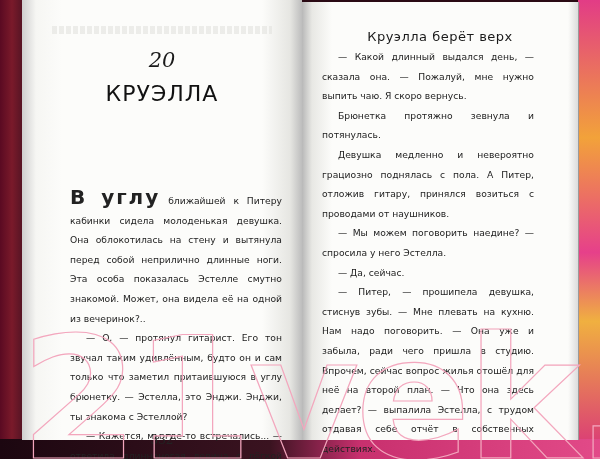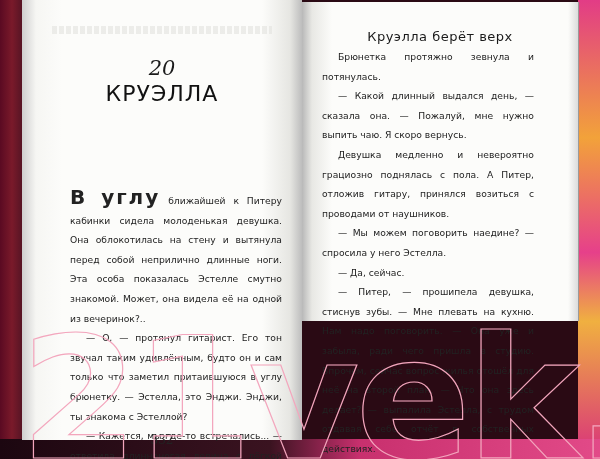--- a/index.html
+++ b/index.html
@@ -22,27 +22,27 @@
   }
   .page {
     position:absolute; top:0; height:440px; background:#fbfbf8;
     color:#1b1b1b;
   }
   .page-left {
     left:22px; width:280px;
     background:linear-gradient(to right,#cfcfcf 0px,#f6f6f3 14px,#fcfcfa 40px,#fcfcfa 240px,#e6e6e2 268px,#bdbdbd 280px);
   }
   .page-right {
-    left:302px; width:276px; top:2px; height:319px;
+    left:302px; width:276px; top:2px; height:438px;
     background:linear-gradient(to right,#b8b8b8 0px,#e8e8e4 10px,#fcfcfa 30px,#fcfcfa 266px,#dcdcdc 276px);
     border-right:1px solid #9a9a9a;
   }
   .chapter-num {
     position:absolute; left:0; width:100%; top:48px; text-align:center;
-    font-family:"DejaVu Serif", serif; font-style:italic; font-size:21px; color:#1a1a1a;margin-top:8px;
+    font-family:"DejaVu Serif", serif; font-style:italic; font-size:21px; color:#1a1a1a;
   }
   .chapter-title {
     position:absolute; left:0; width:100%; top:80px; text-align:center;
     font-size:22px; line-height:27px; letter-spacing:1px; color:#111;
   }
   .text-block {
     position:absolute; font-size:9.2px; line-height:19.6px; color:#222;
     text-align:justify;
   }
   .text-block p { margin:0; text-indent:16px; }
@@ -88,22 +88,22 @@
     <p>— О, — протянул гитарист. Его тон звучал таким удивлённым, будто он и сам только что заметил притаившуюся в углу брюнетку. — Эстелла, это Энджи. Энджи, ты знакома с Эстеллой?</p>
     <p>— Кажется, мы где-то встречались... — ответила длинноногая девица с лёгкой улыбкой.</p>
 
   </div>
   <div class="page-num">332</div>
 </div>
 
 <div class="page page-right">
   <div class="running-head">Круэлла берёт верх</div>
   <div class="text-block right-text">
+    <p>— Какой длинный выдался день, — сказала она. — Пожалуй, мне нужно выпить чаю. Я скоро вернусь.</p>
     <p>Брюнетка протяжно зевнула и потянулась.</p>
-    <p>— Какой длинный выдался день, — сказала она. — Пожалуй, мне нужно выпить чаю. Я скоро вернусь.</p>
     <p>Девушка медленно и невероятно грациозно поднялась с пола. А Питер, отложив гитару, принялся возиться с проводами от наушников.</p>
     <p>— Мы можем поговорить наедине? — спросила у него Эстелла.</p>
     <p>— Да, сейчас.</p>
     <p>— Питер, — прошипела девушка, стиснув зубы. — Мне плевать на кухню. Нам надо поговорить. — Она уже и забыла, ради чего пришла в студию. Впрочем, сейчас вопрос жилья отошёл для неё на второй план. — Что она здесь делает? — выпалила Эстелла, с трудом отдавая себе отчёт в собственных действиях.</p>
 
   </div>
 </div>
 
 <div class="watermark">21vek.by</div>
 

